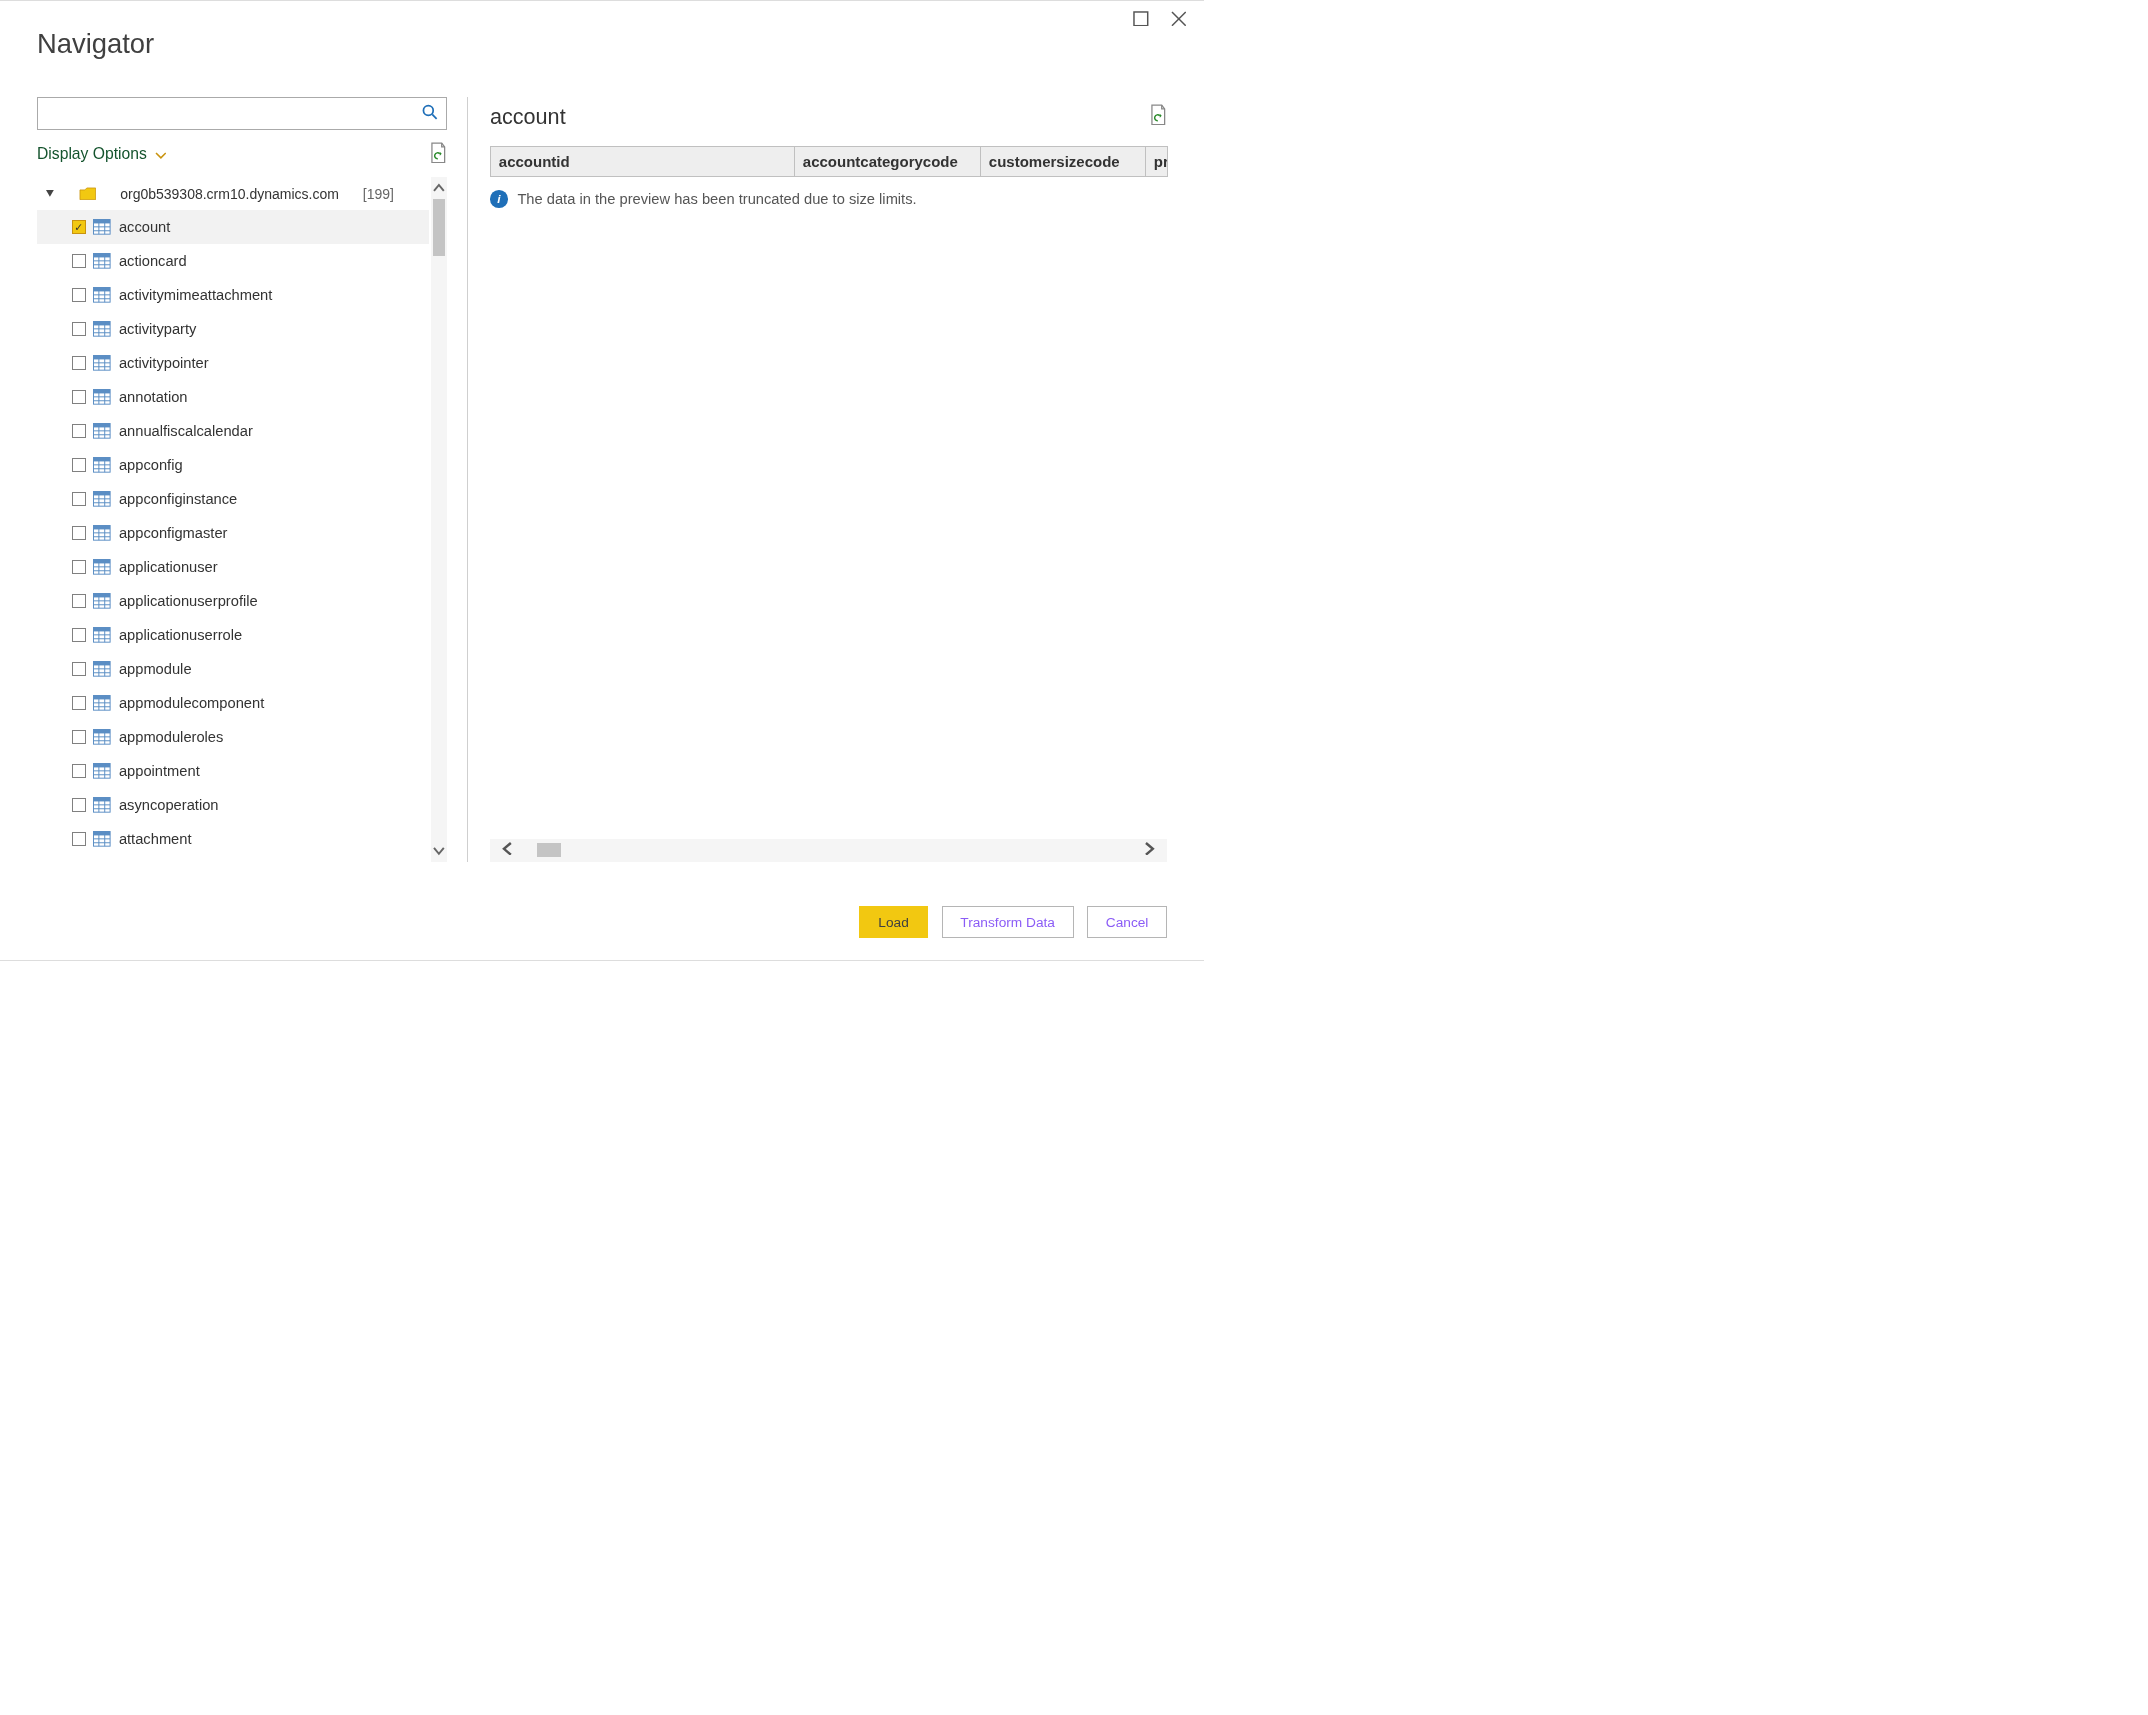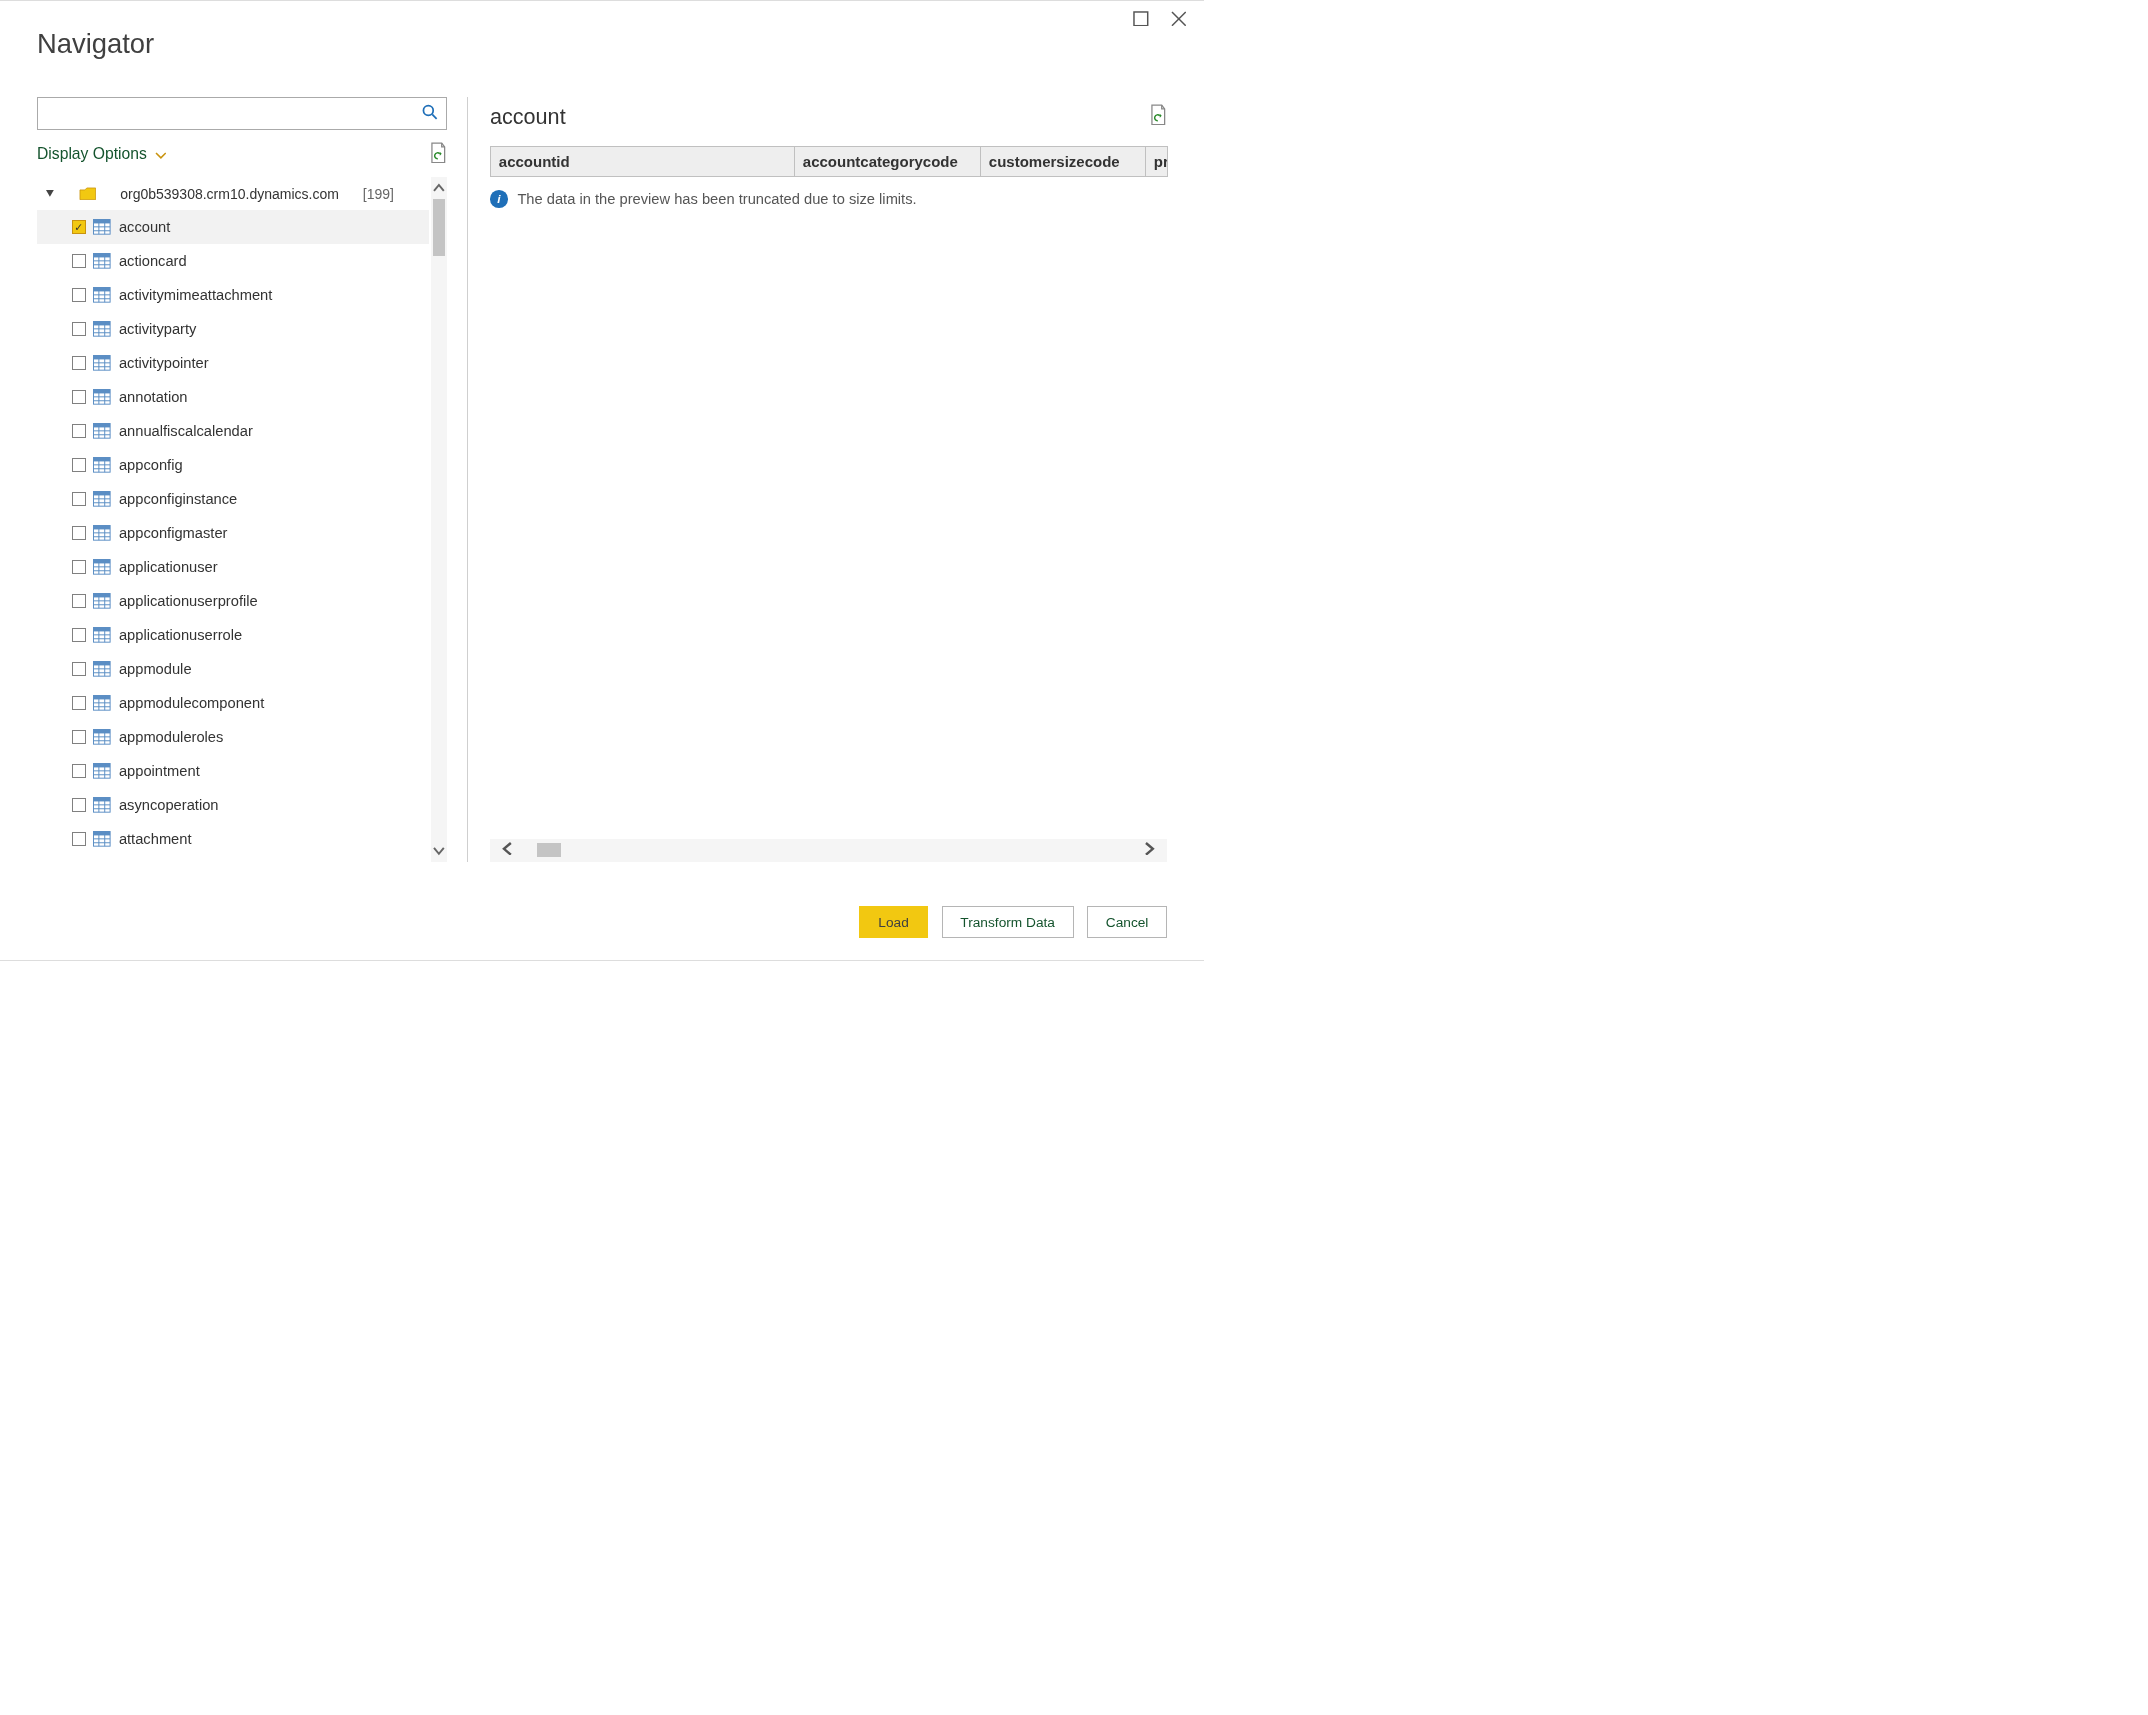--- a/index.html
+++ b/index.html
@@ -269,21 +269,21 @@
     right: 37px;
     display: flex;
     gap: 13.7px;
   }
   .btn {
     padding: 7.8px 17.6px;
     font-size: 13.7px;
     border: 1px solid #b5b5b5;
     background: #fff;
     cursor: pointer;
-    color: #14532d;
+    color: #8b5cf6;
     min-width: 69px;
   }
   .btn.primary {
     background: #f2c811;
     border-color: #f2c811;
     color: #404040;
   }
 </style>
 </head>
 <body>

